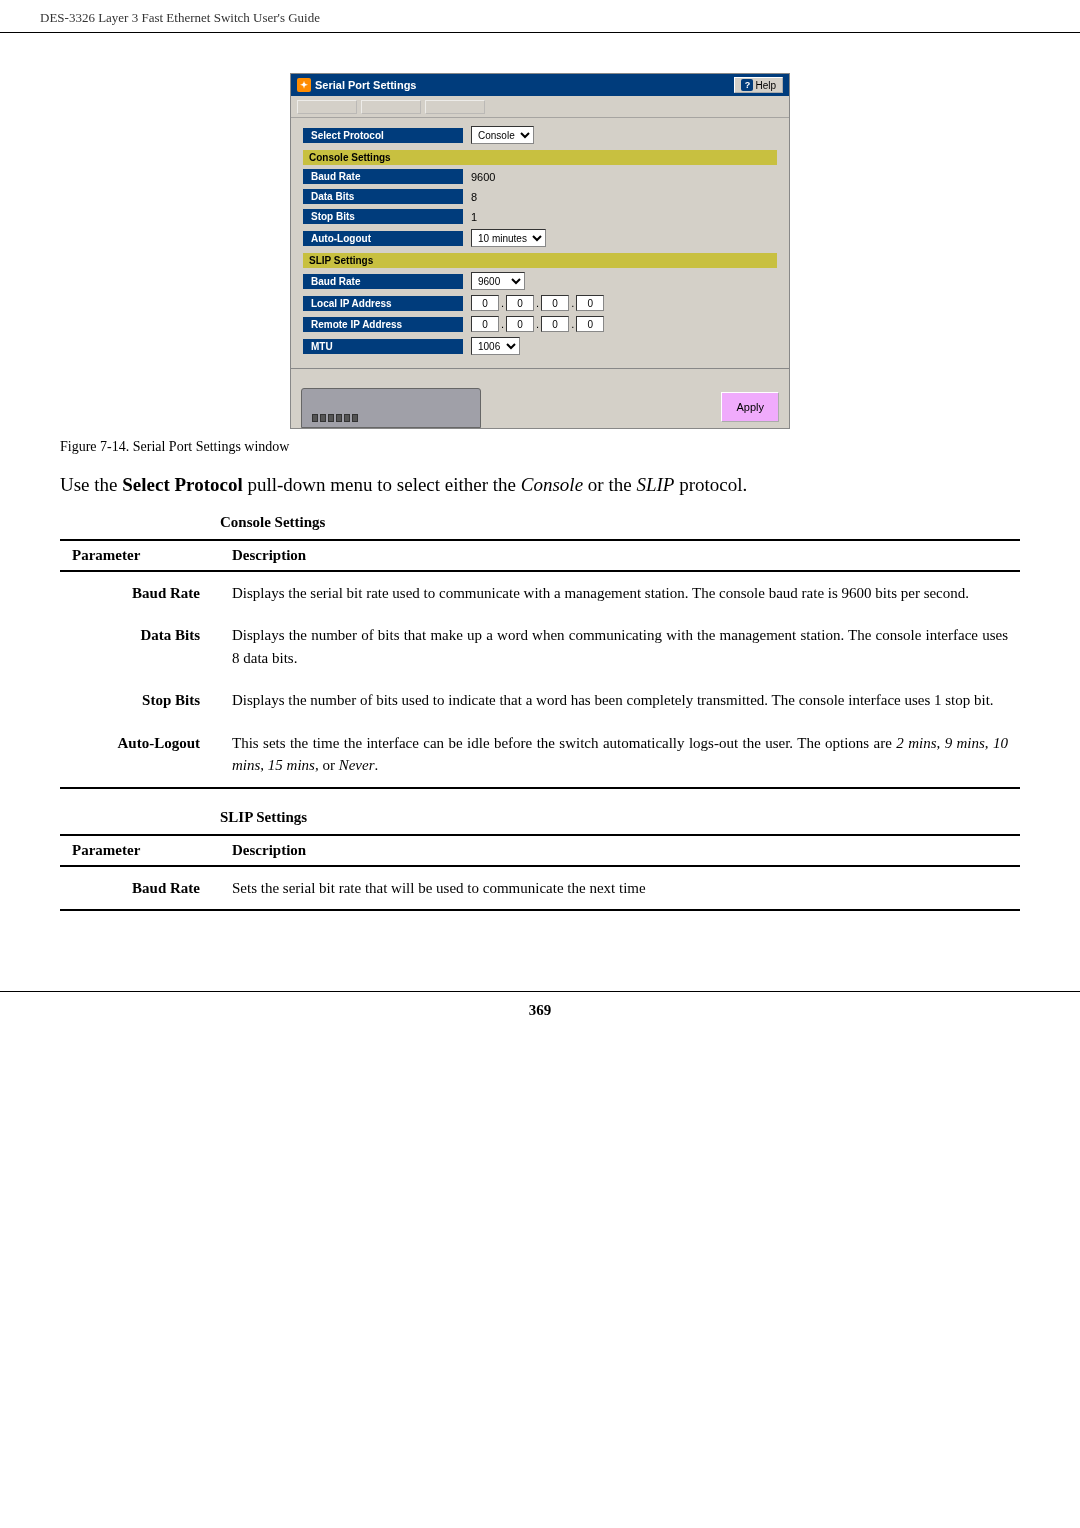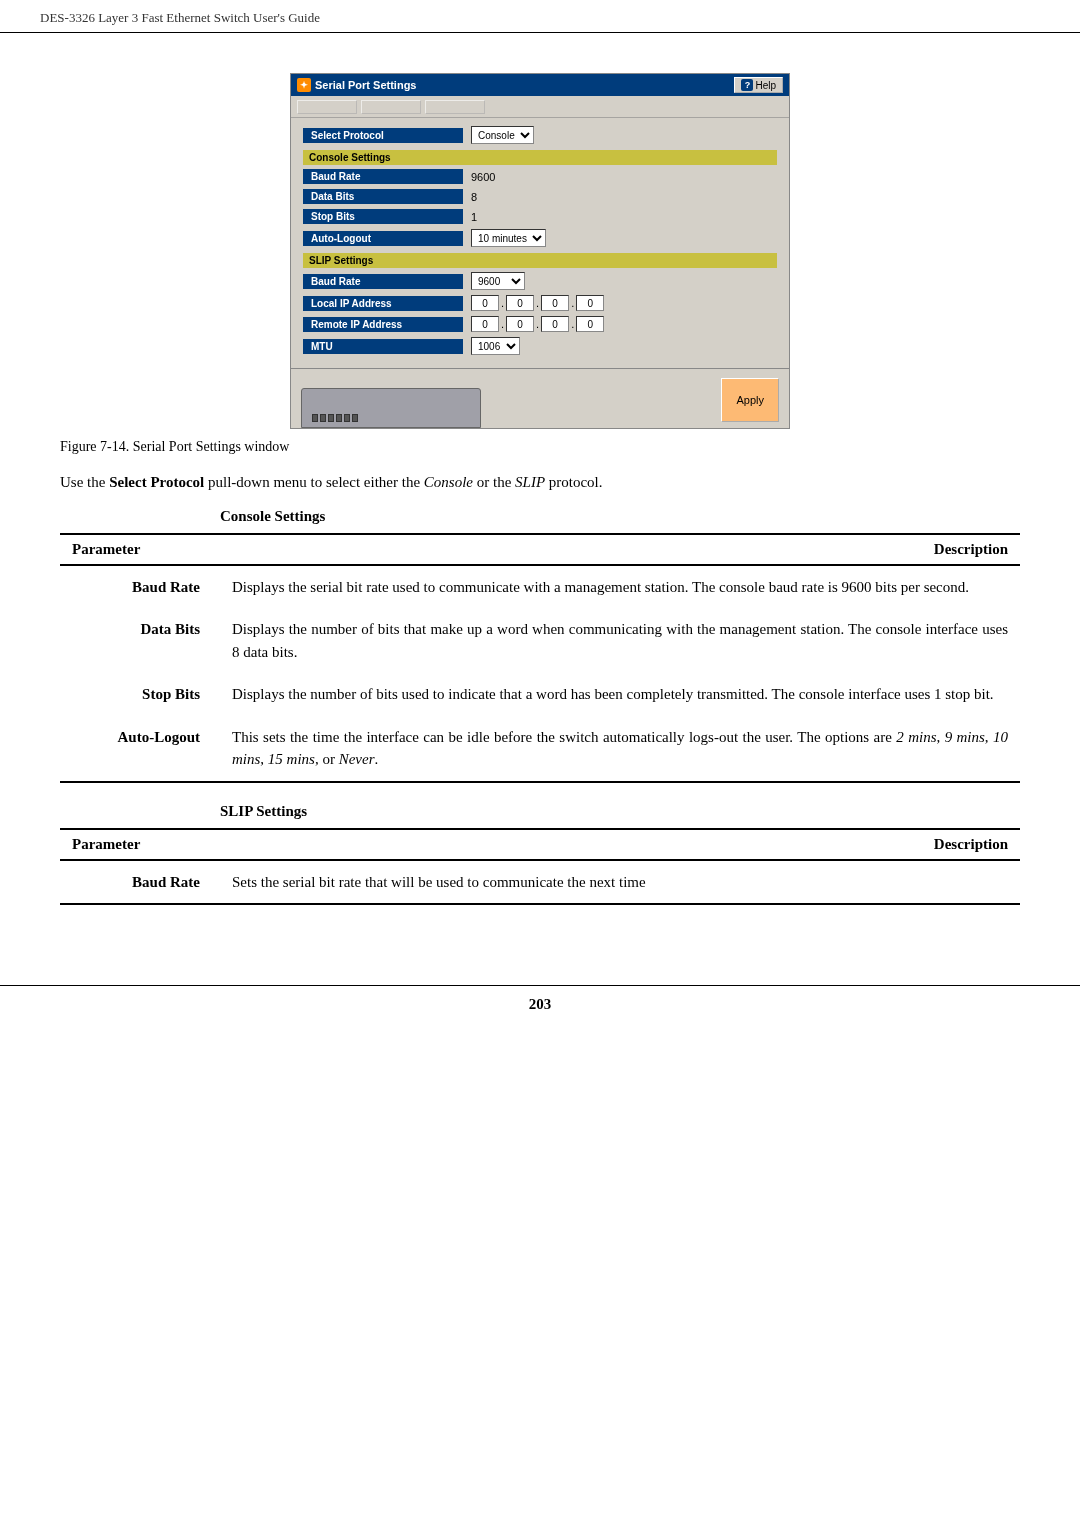--- a/index.html
+++ b/index.html
@@ -216,38 +216,38 @@
     }
 
     .port-led {
       width: 6px;
       height: 8px;
       background: #555;
       border: 1px solid #333;
     }
 
     .apply-btn {
-      background: #fdba74;
+      background: #f0abfc;
       border: 1px outset #fff;
-      padding: 15px 14px;
+      padding: 8px 14px;
       font-size: 11px;
       cursor: pointer;
     }
 
     
     .figure-caption {
       text-align: left;
       font-size: 14px;
       margin: 8px 0 16px 0;
       color: #000;
     }
 
     
     .body-text {
-      font-size: 15px;
+      font-size: 19px;
       line-height: 1.5;
       margin-bottom: 14px;
       text-align: justify;
     }
 
     
     .section-title {
       font-weight: bold;
       font-size: 15px;
       margin: 14px 0 8px 160px;
@@ -267,21 +267,21 @@
       font-weight: bold;
       text-align: left;
     }
 
     .param-table th:first-child {
       width: 160px;
       text-align: left;
     }
 
     .param-table th:last-child {
-      text-align: right;
+      text-align: left;
     }
 
     .param-table td {
       padding: 10px 12px;
       vertical-align: top;
       font-size: 15px;
       line-height: 1.5;
     }
 
     .param-table td:first-child {
@@ -491,14 +491,14 @@
     <tr>
           <td>Baud Rate</td>
           <td>Sets the serial bit rate that will be used to communicate the next time</td>
         </tr>
       </tbody>
   </table>
 
 </div>
 
 <div class="page-footer">
-  <strong>203</strong>
+  <strong>369</strong>
 </div>
 
 </body></html>

